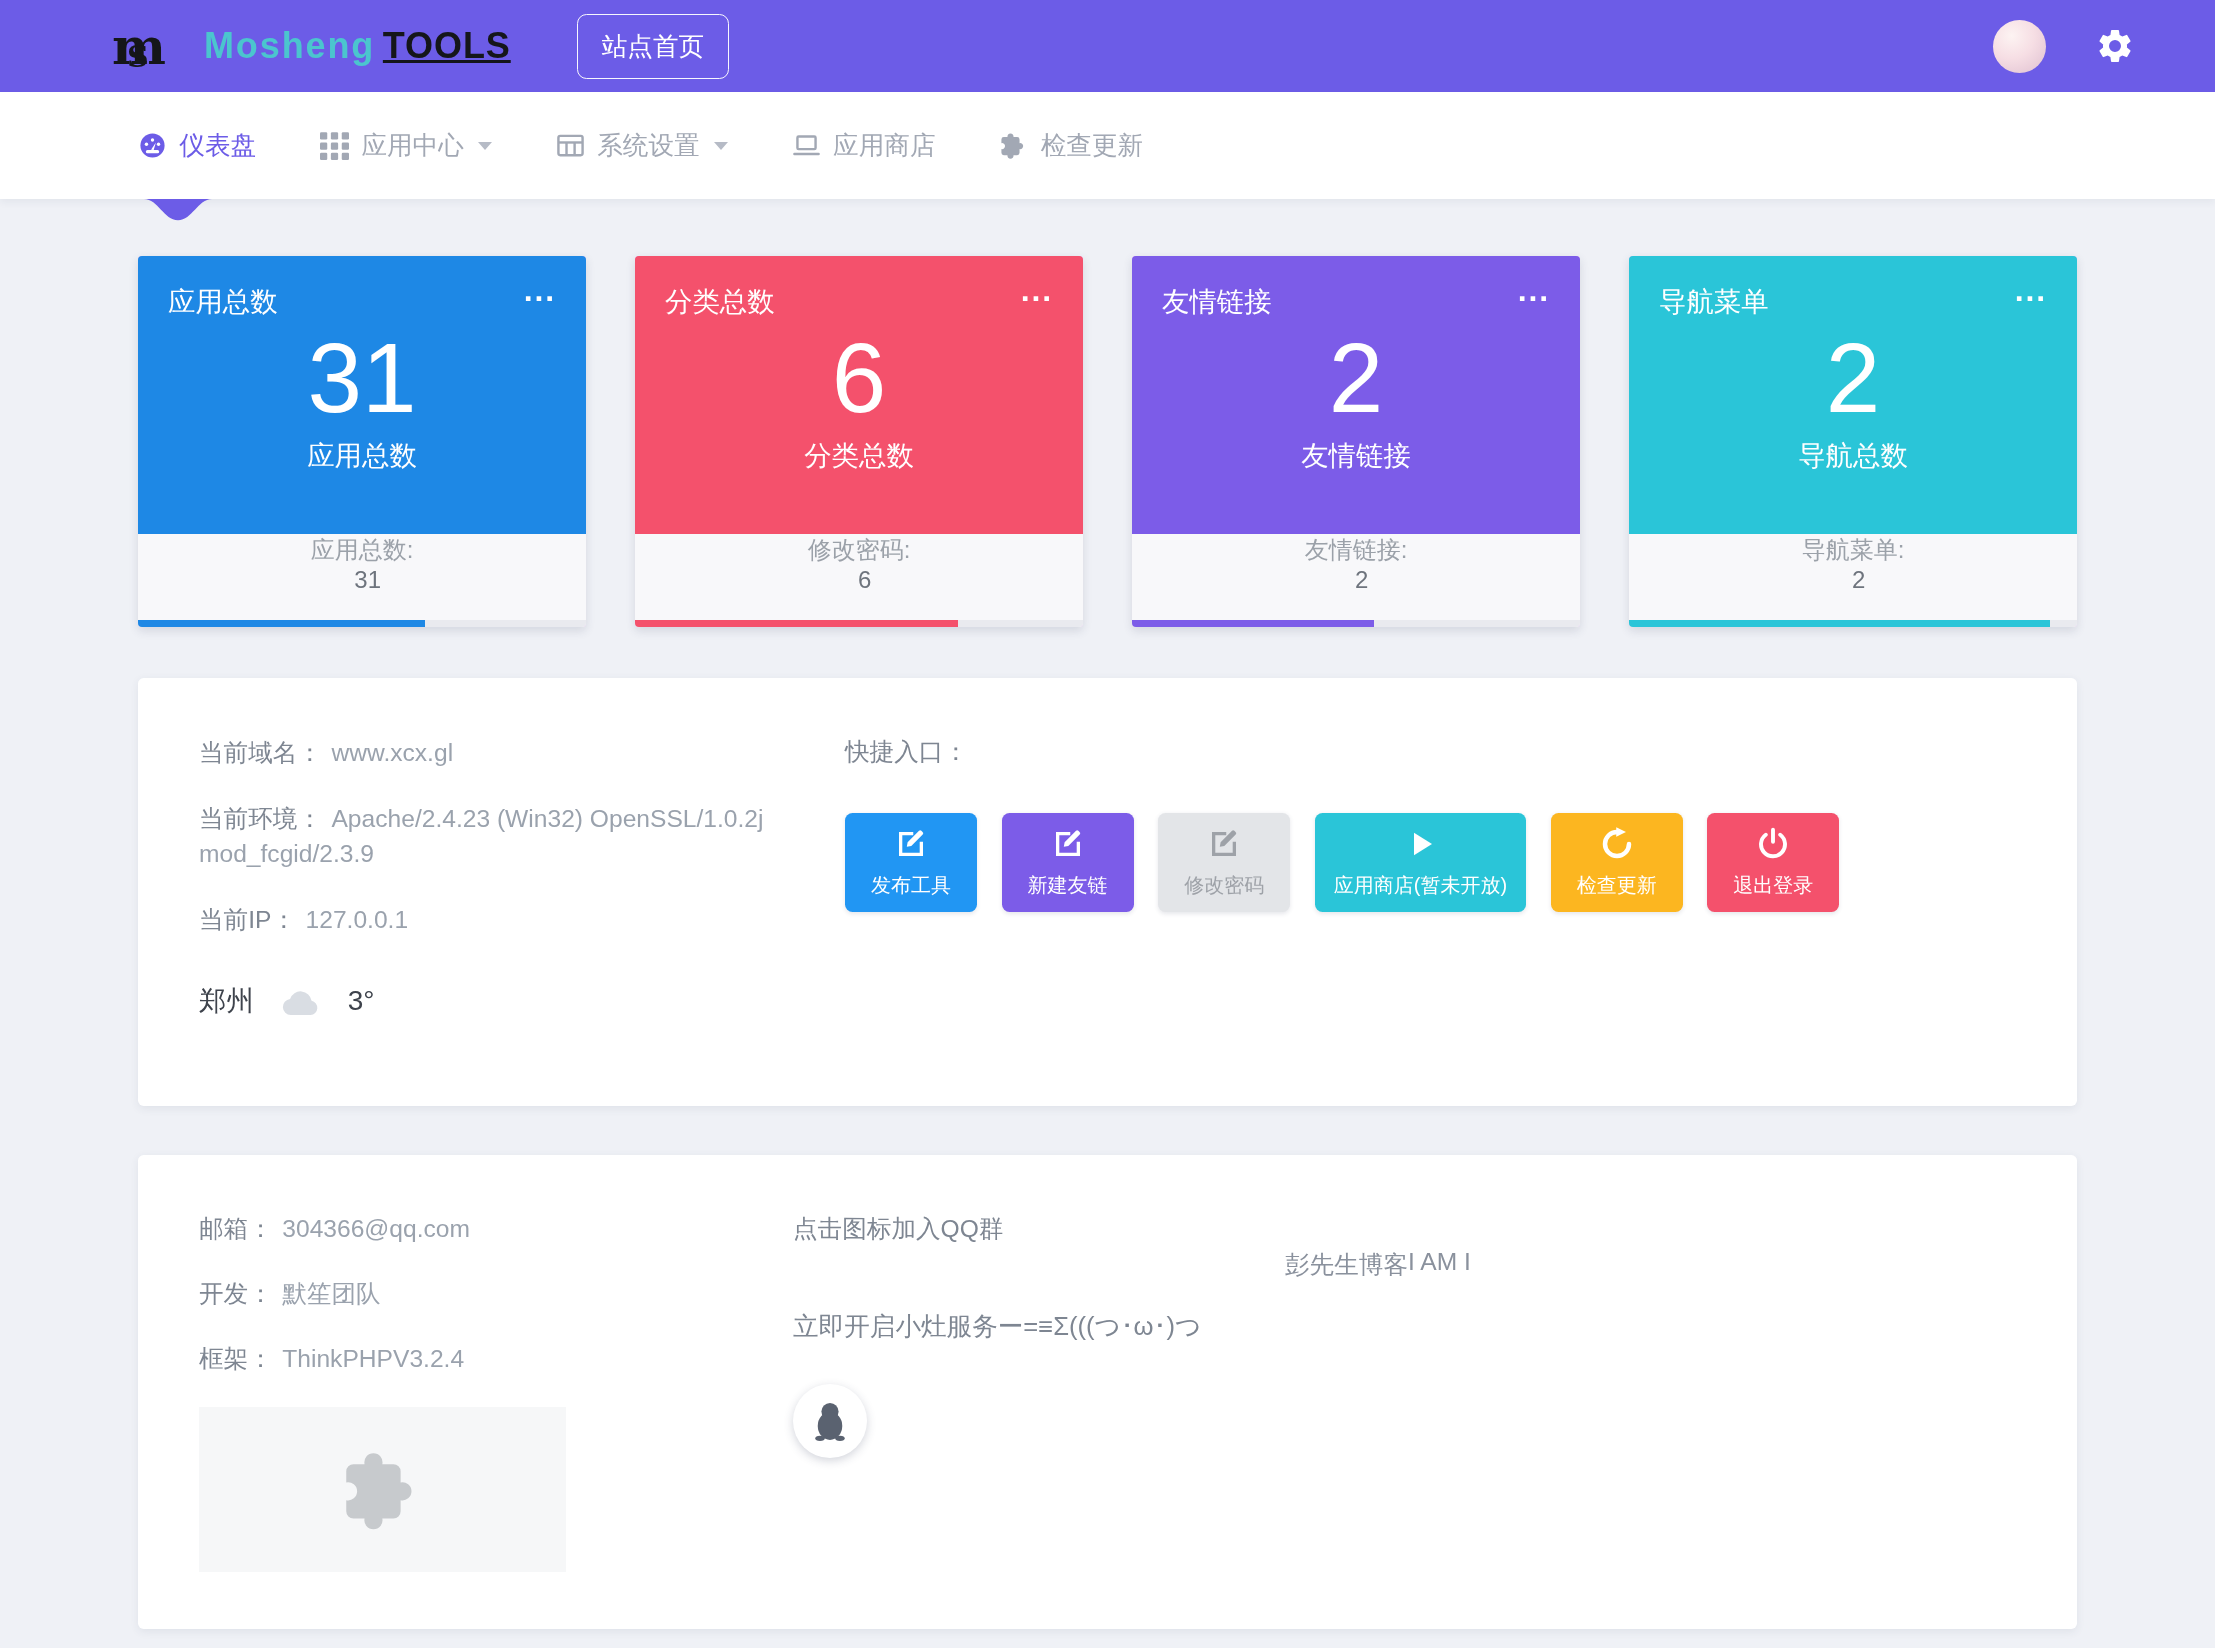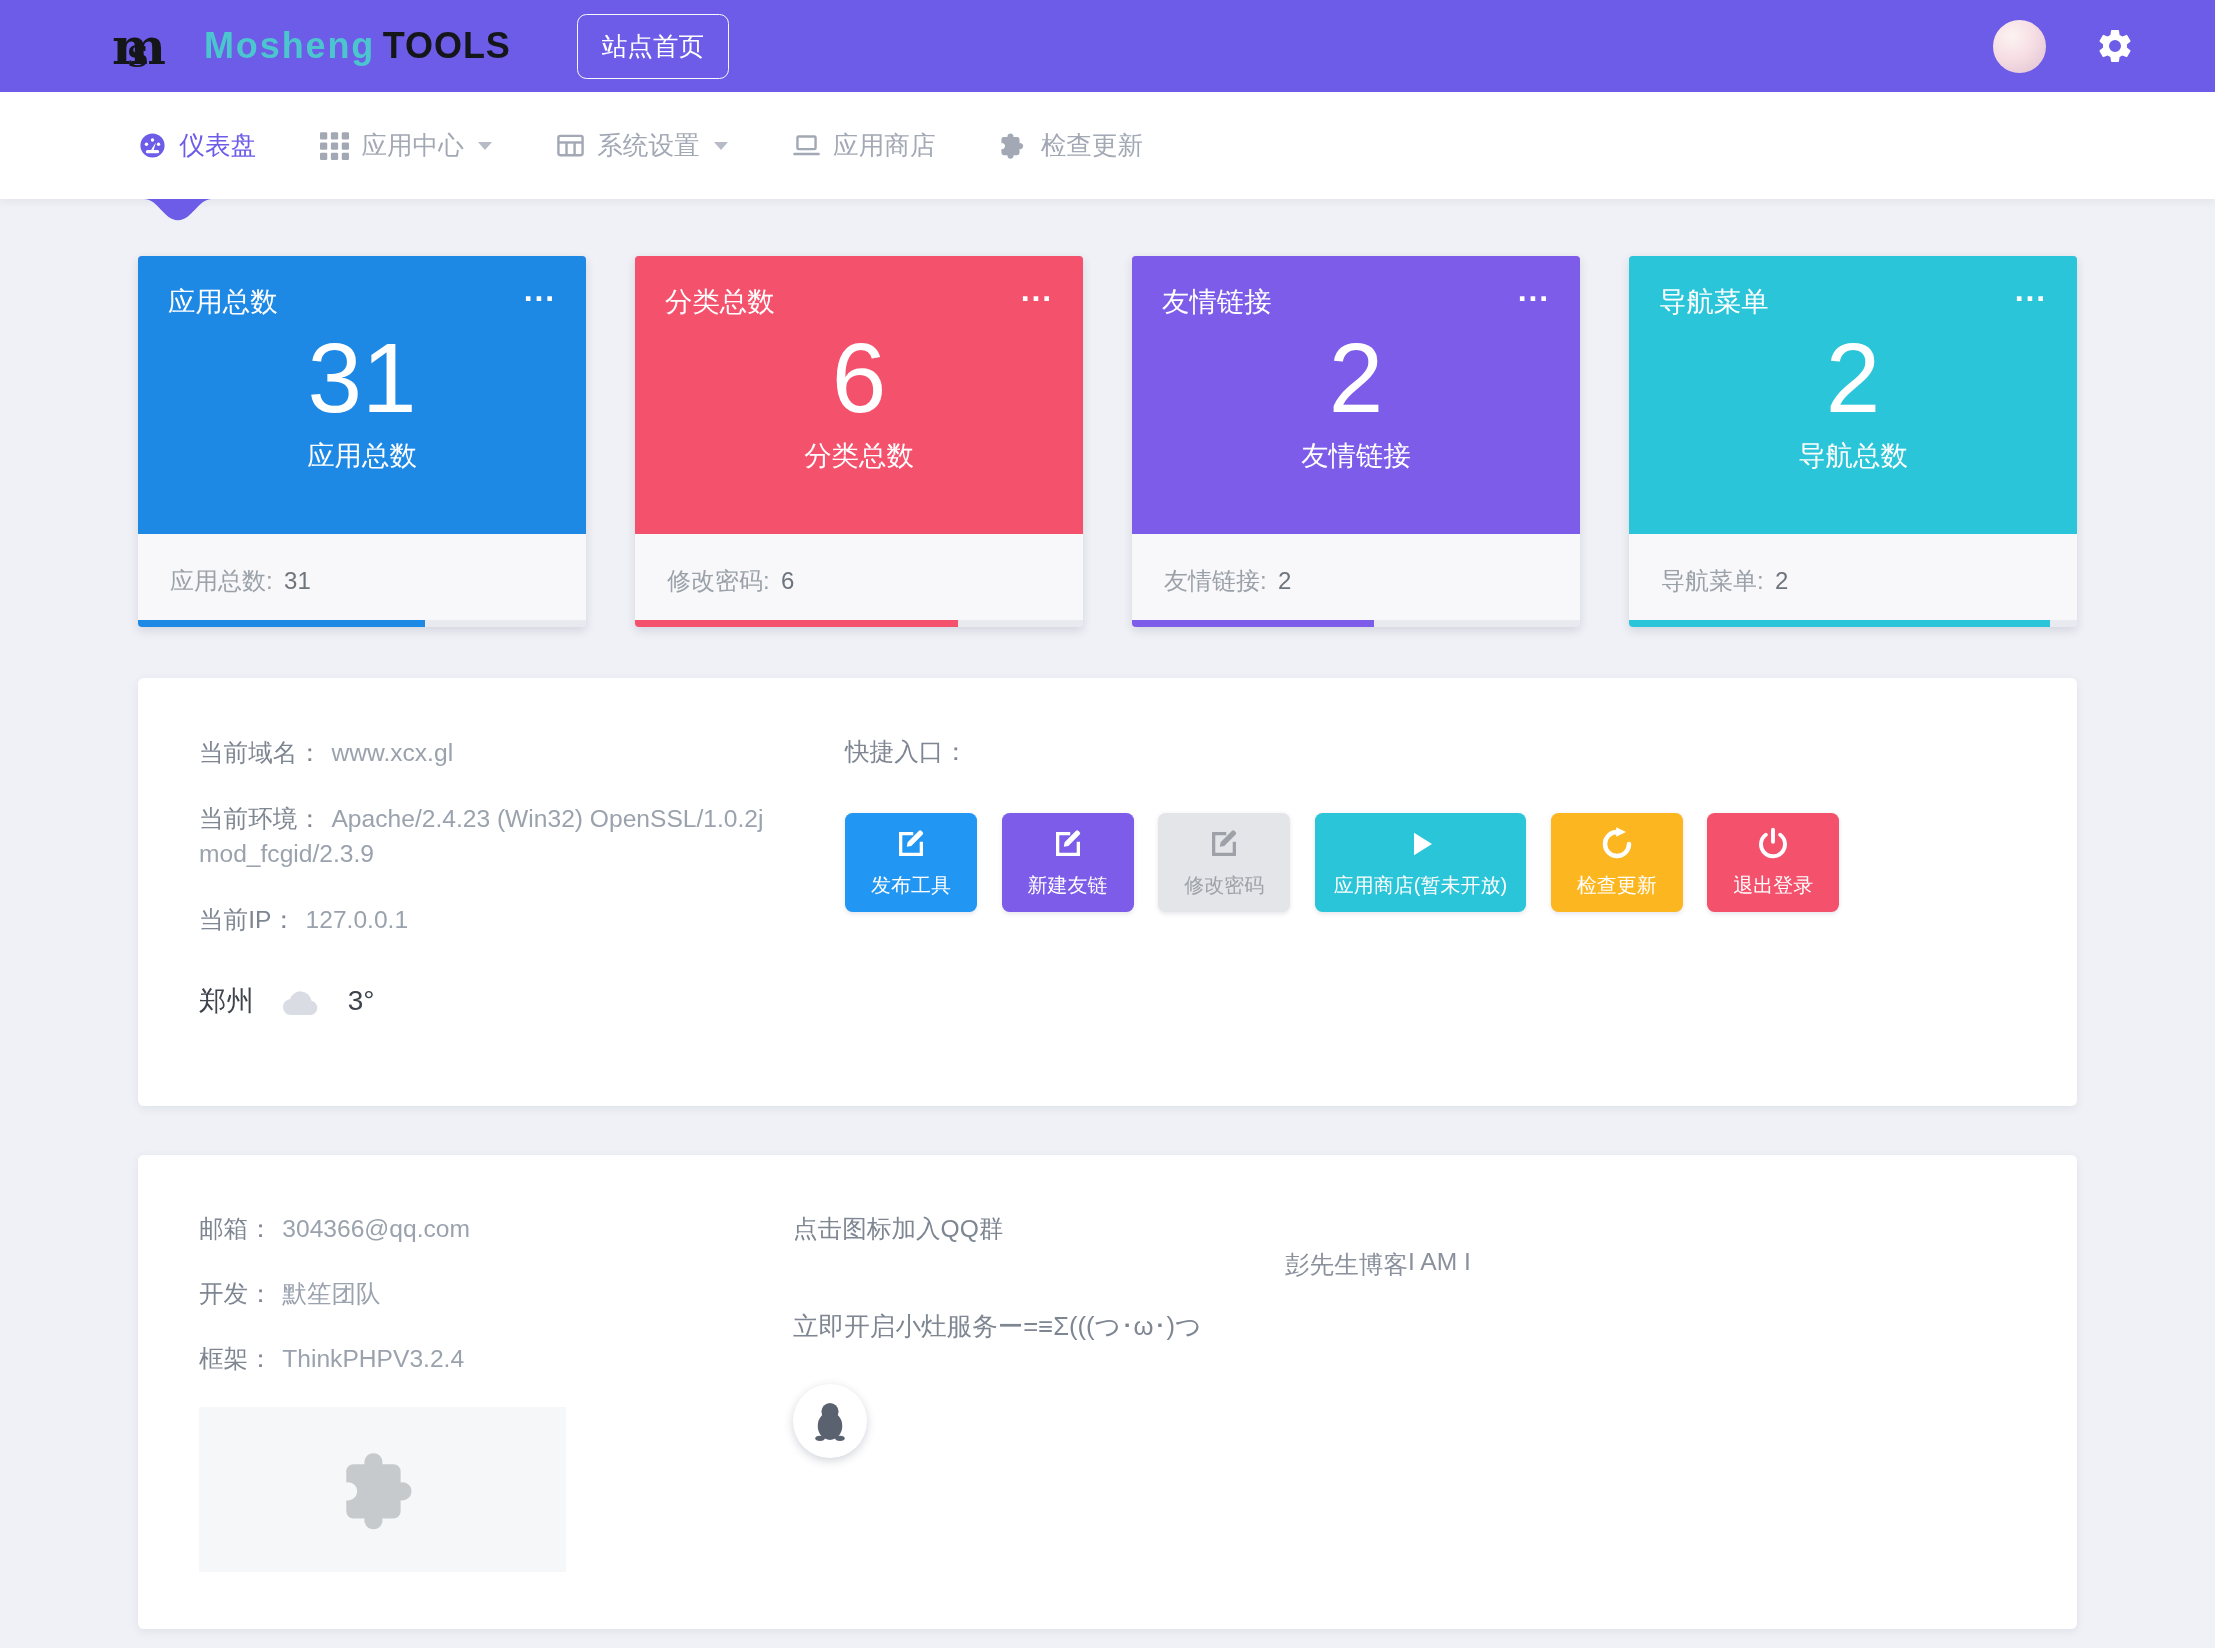--- a/index.html
+++ b/index.html
@@ -18,21 +18,21 @@
   }
   .logo { display:flex; align-items:center; }
   .monogram {
     position:relative; font-family:"DejaVu Serif","Liberation Serif",serif;
     font-weight:bold; font-size:51px; color:#15161A; line-height:1;
   }
   .monogram .s-overlay {
     position:absolute; left:15px; top:21px; font-size:30px; color:#15161A;
   }
   .brand { font-size:36px; font-weight:700; color:#4BC5CE; margin-left:38px; letter-spacing:1.9px; }
-  .brand-suffix { font-size:36px; font-weight:800; color:#15161A; margin-left:7.6px; letter-spacing:0.9px; }
+  .brand-suffix { font-size:36px; font-weight:800; color:#15161A; margin-left:7.6px; letter-spacing:0.9px;text-decoration:underline; }
   .home-btn {
     margin-left:66px; background:transparent; border:1.9px solid rgba(255,255,255,.95);
     color:#fff; font-size:25.6px; padding:14px 24px; border-radius:9.5px; cursor:pointer;
     font-family:inherit;
   }
   .header-right { margin-left:auto; display:flex; align-items:center; gap:49px; }
   .avatar {
     width:53px; height:53px; border-radius:50%;
     background:radial-gradient(circle at 35% 30%, #fdf3f2 0%, #f6dee4 45%, #e9cdd9 75%, #dfc2d2 100%);
     cursor:pointer;
@@ -64,21 +64,21 @@
     box-shadow:0 3.8px 9.5px rgba(50,60,90,.14); background:#f0abfc;
   }
   .card-top { height:278px; padding:28px 30px; color:#fff; position:relative; }
   .card-head { display:flex; justify-content:space-between; align-items:flex-start; }
   .card-title { font-size:27.4px; font-weight:500; }
   .card-menu { font-size:32px; line-height:13.2px; letter-spacing:1.9px; font-weight:700; cursor:pointer; }
   .card-num { text-align:center; font-size:98px; font-weight:300; line-height:1.15; margin-top:1.9px; }
   .card-sub { text-align:center; font-size:27.4px; margin-top:3.8px; }
   .card-footer {
     height:93px; background:#F8F8FA; display:flex; align-items:center;
-    padding:0 32px; position:relative; font-size:24px; color:#9BA1A9;
+    padding:0 32px; position:relative; font-size:24px; color:#9BA1A9;flex-direction:column;
   }
   .card-footer .fv { color:#6E747D; margin-left:11.4px; }
   .progress-track { position:absolute; left:0; right:0; bottom:0; height:6.6px; background:#E9EAEF; }
   .progress-fill { height:100%; }
 
   
   .panel {
     background:#fff; border-radius:5.7px; box-shadow:0 2.8px 8.5px rgba(50,60,90,.08);
     padding:57px 61px;
   }

